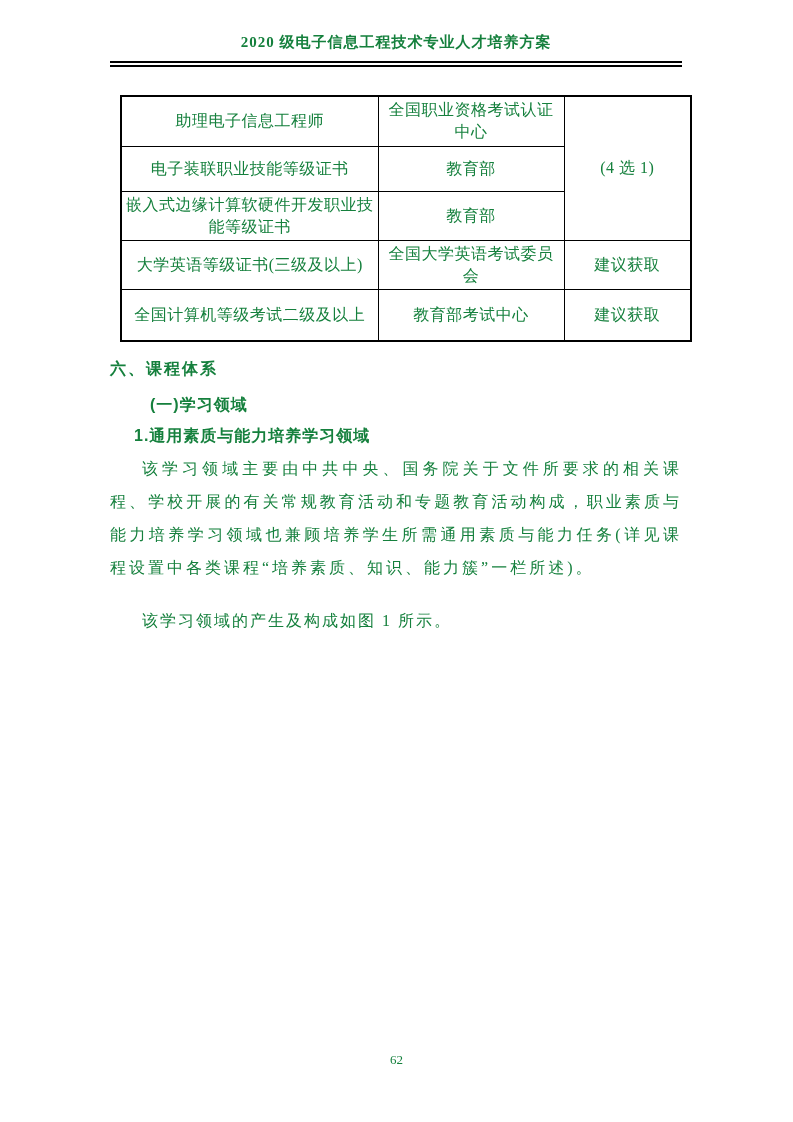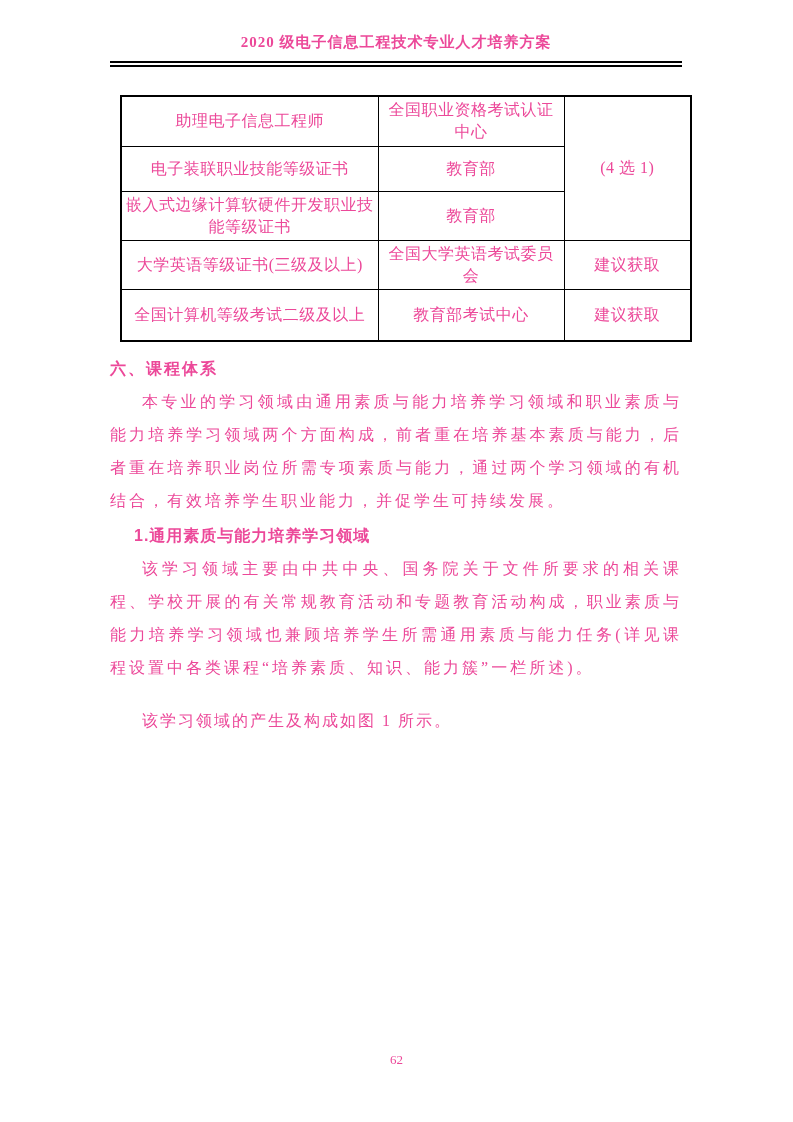--- a/index.html
+++ b/index.html
@@ -5,21 +5,21 @@
   html, body {
     margin: 0;
     padding: 0;
     background: #ffffff;
   }
   .page {
     position: relative;
     width: 793px;
     height: 1122px;
     background: #ffffff;
-    color: #ec4899;
+    color: #15803d;
     font-family: "Liberation Serif", serif;
     overflow: hidden;
     margin: 0 auto;
   }
   .content {
     position: absolute;
     left: 110px;
     top: 0;
     width: 572px;
   }
@@ -152,22 +152,22 @@
         </tr>
         <tr style="height:52px">
           <td>全国计算机等级考试二级及以上</td>
           <td>教育部考试中心</td>
           <td>建议获取</td>
         </tr>
       </tbody>
     </table>
 
     <div class="h-section">六、课程体系</div>
+    <div class="h-sub">(一)学习领域</div>
 
-    <p class="para">本专业的学习领域由通用素质与能力培养学习领域和职业素质与能力培养学习领域两个方面构成，前者重在培养基本素质与能力，后者重在培养职业岗位所需专项素质与能力，通过两个学习领域的有机结合，有效培养学生职业能力，并促学生可持续发展。</p>
 
     <div class="h-item">1.通用素质与能力培养学习领域</div>
 
     <p class="para">该学习领域主要由中共中央、国务院关于文件所要求的相关课程、学校开展的有关常规教育活动和专题教育活动构成，职业素质与能力培养学习领域也兼顾培养学生所需通用素质与能力任务(详见课程设置中各类课程“培养素质、知识、能力簇”一栏所述)。</p>
 
 
     <p class="para-last">该学习领域的产生及构成如图 1 所示。</p>
 
   </div>
 

